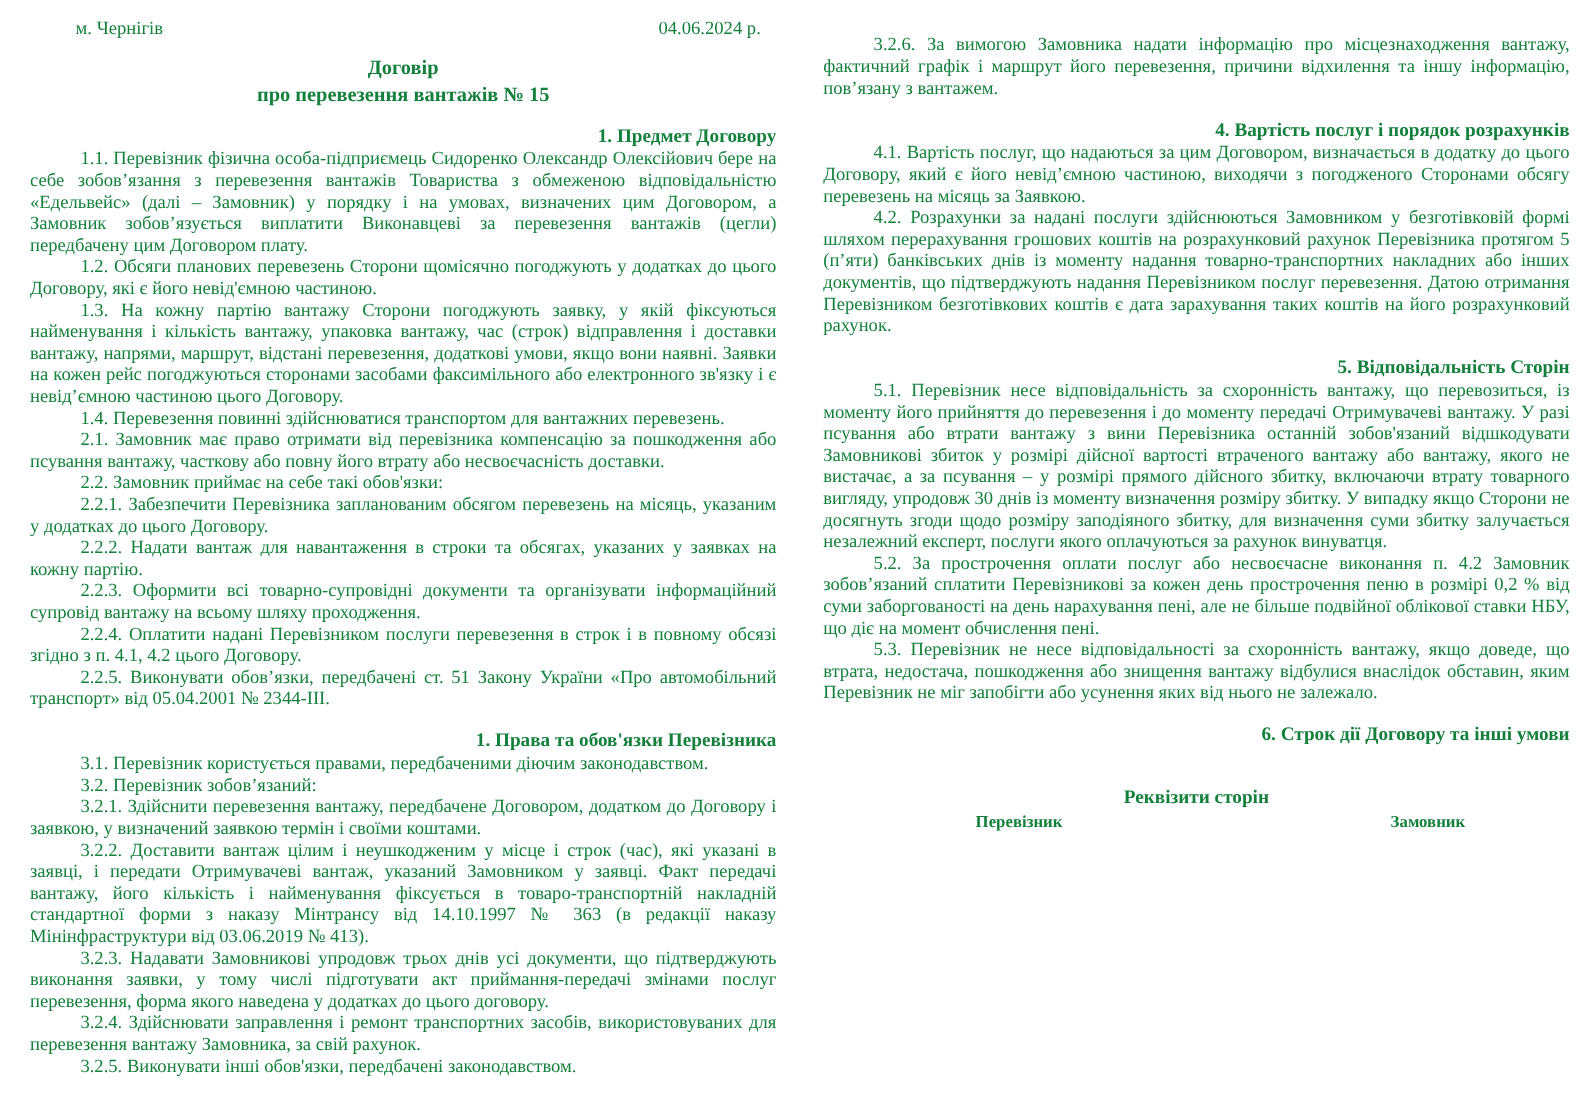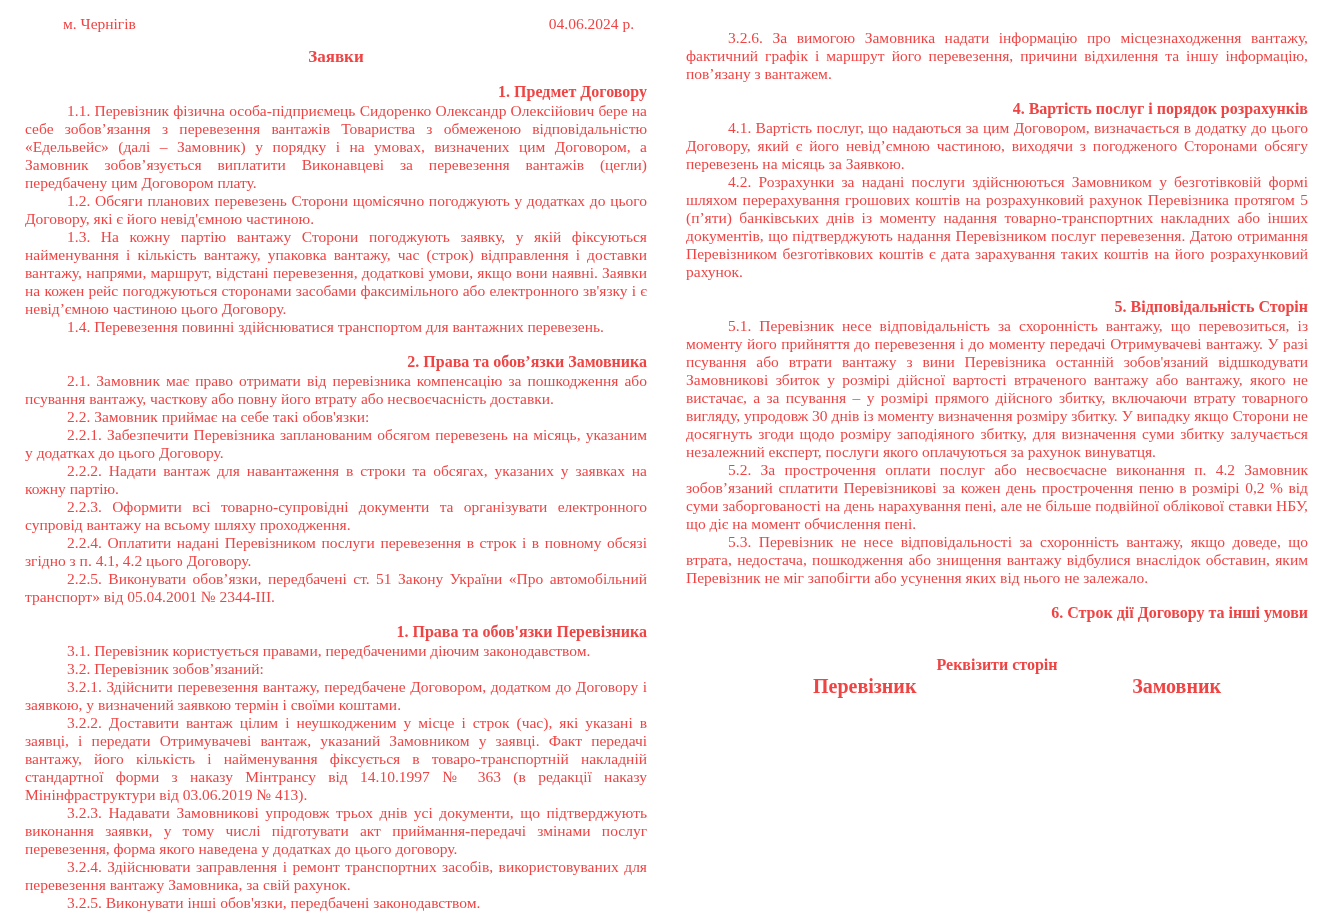--- a/index.html
+++ b/index.html
@@ -2,21 +2,21 @@
 <html><head>
 <meta charset="utf-8">
 <style>
   html, body { margin: 0; padding: 0; background: #ffffff; }
   .page {
     position: relative;
     width: 1322px;
     height: 922px;
     box-sizing: border-box;
     background: #ffffff;
-    color: #ef4444;
+    color: #15803d;
     font-family: "Liberation Serif", "DejaVu Serif", serif;
     font-size: 15.5px;
     line-height: 18px;
     display: flex;
     gap: 39px;
     padding: 12px 14px 0 25px;
     overflow: hidden;
   }
   .col { flex: 1 1 0; min-width: 0; }
   .doc-header {
@@ -48,54 +48,54 @@
     font-weight: bold;
     font-size: 16px;
     line-height: 20px;
     text-align: center;
     margin-top: 32px;
   }
   .sign-row {
     display: flex;
     justify-content: space-between;
     font-weight: bold;
-    font-size: 20px;
+    font-size: 14px;
     padding: 0 87px 0 127px;
     margin-top: 2px;
     gap: 44px;
   }
 </style>
 </head>
 <body>
 
 <div class="page">
 
   <div class="col">
 
     <div class="doc-header">
       <span>м. Чернігів</span>
       <span>04.06.2024 р.</span>
     </div>
 
     <div class="doc-title">
-      <div>Заявки</div>
+      <div>Договір</div>
+      <div>про перевезення вантажів № 15</div>
     </div>
 
     <h2 class="sec-heading first">1. Предмет Договору</h2>
     <p class="para">1.1. Перевізник фізична особа-підприємець Сидоренко Олександр Олексійович бере на себе зобов’язання з перевезення вантажів Товариства з обмеженою відповідальністю «Едельвейс» (далі – Замовник) у порядку і на умовах, визначених цим Договором, а Замовник зобов’язується виплатити Виконавцеві за перевезення вантажів (цегли) передбачену цим Договором плату.</p>
     <p class="para">1.2. Обсяги планових перевезень Сторони щомісячно погоджують у додатках до цього Договору, які є його невід'ємною частиною.</p>
     <p class="para">1.3. На кожну партію вантажу Сторони погоджують заявку, у якій фіксуються найменування і кількість вантажу, упаковка вантажу, час (строк) відправлення і доставки вантажу, напрями, маршрут, відстані перевезення, додаткові умови, якщо вони наявні. Заявки на кожен рейс погоджуються сторонами засобами факсимільного або електронного зв'язку і є невід’ємною частиною цього Договору.</p>
     <p class="para">1.4. Перевезення повинні здійснюватися транспортом для вантажних перевезень.</p>
 
-    <h2 class="sec-heading">2. Права та обов’язки Замовника</h2>
     <p class="para">2.1. Замовник має право отримати від перевізника компенсацію за пошкодження або псування вантажу, часткову або повну його втрату або несвоєчасність доставки.</p>
     <p class="para">2.2. Замовник приймає на себе такі обов'язки:</p>
     <p class="para">2.2.1. Забезпечити Перевізника запланованим обсягом перевезень на місяць, указаним у додатках до цього Договору.</p>
     <p class="para">2.2.2. Надати вантаж для навантаження в строки та обсягах, указаних у заявках на кожну партію.</p>
-    <p class="para">2.2.3. Оформити всі товарно-супровідні документи та організувати електронного супровід вантажу на всьому шляху проходження.</p>
+    <p class="para">2.2.3. Оформити всі товарно-супровідні документи та організувати інформаційний супровід вантажу на всьому шляху проходження.</p>
     <p class="para">2.2.4. Оплатити надані Перевізником послуги перевезення в строк і в повному обсязі згідно з п. 4.1, 4.2 цього Договору.</p>
     <p class="para">2.2.5. Виконувати обов’язки, передбачені ст. 51 Закону України «Про автомобільний транспорт» від 05.04.2001 № 2344-III.</p>
 
     <h2 class="sec-heading">1. Права та обов'язки Перевізника</h2>
     <p class="para">3.1. Перевізник користується правами, передбаченими діючим законодавством.</p>
     <p class="para">3.2. Перевізник зобов’язаний:</p>
     <p class="para">3.2.1. Здійснити перевезення вантажу, передбачене Договором, додатком до Договору і заявкою, у визначений заявкою термін і своїми коштами.</p>
     <p class="para">3.2.2. Доставити вантаж цілим і неушкодженим у місце і строк (час), які указані в заявці, і передати Отримувачеві вантаж, указаний Замовником у заявці. Факт передачі вантажу, його кількість і найменування фіксується в товаро-транспортній накладній стандартної форми з наказу Мінтрансу від 14.10.1997 № 363 (в редакції наказу Мінінфраструктури від 03.06.2019 № 413).</p>
     <p class="para">3.2.3. Надавати Замовникові упродовж трьох днів усі документи, що підтверджують виконання заявки, у тому числі підготувати акт приймання-передачі змінами послуг перевезення, форма якого наведена у додатках до цього договору.</p>
     <p class="para">3.2.4. Здійснювати заправлення і ремонт транспортних засобів, використовуваних для перевезення вантажу Замовника, за свій рахунок.</p>

